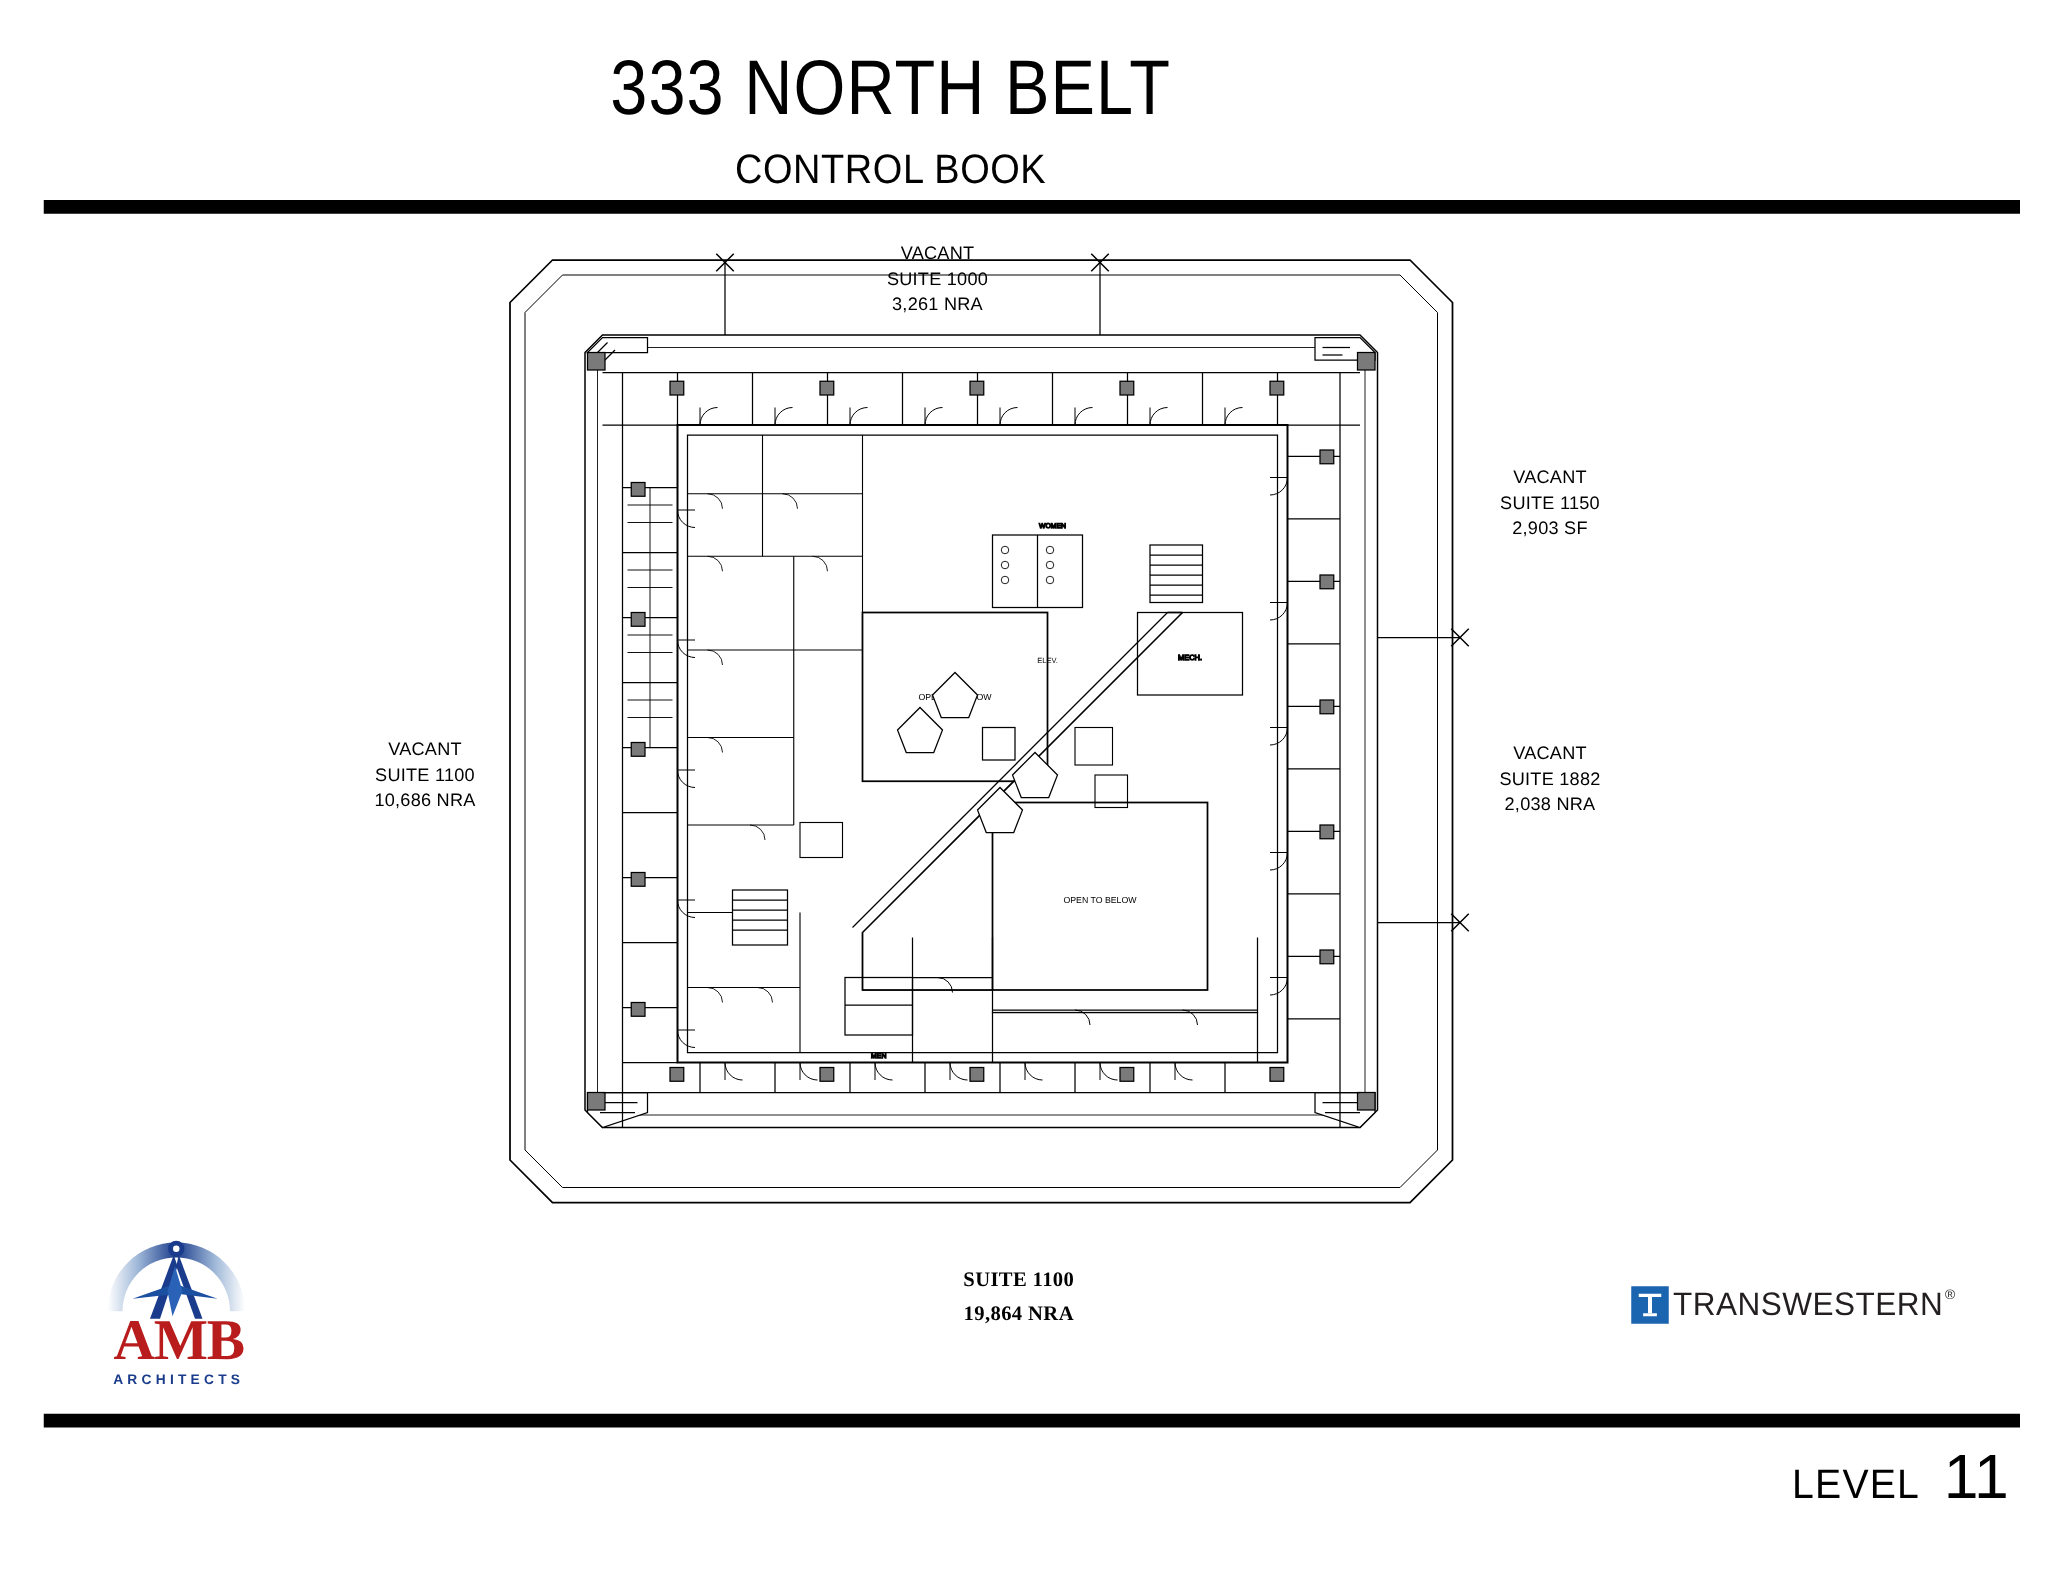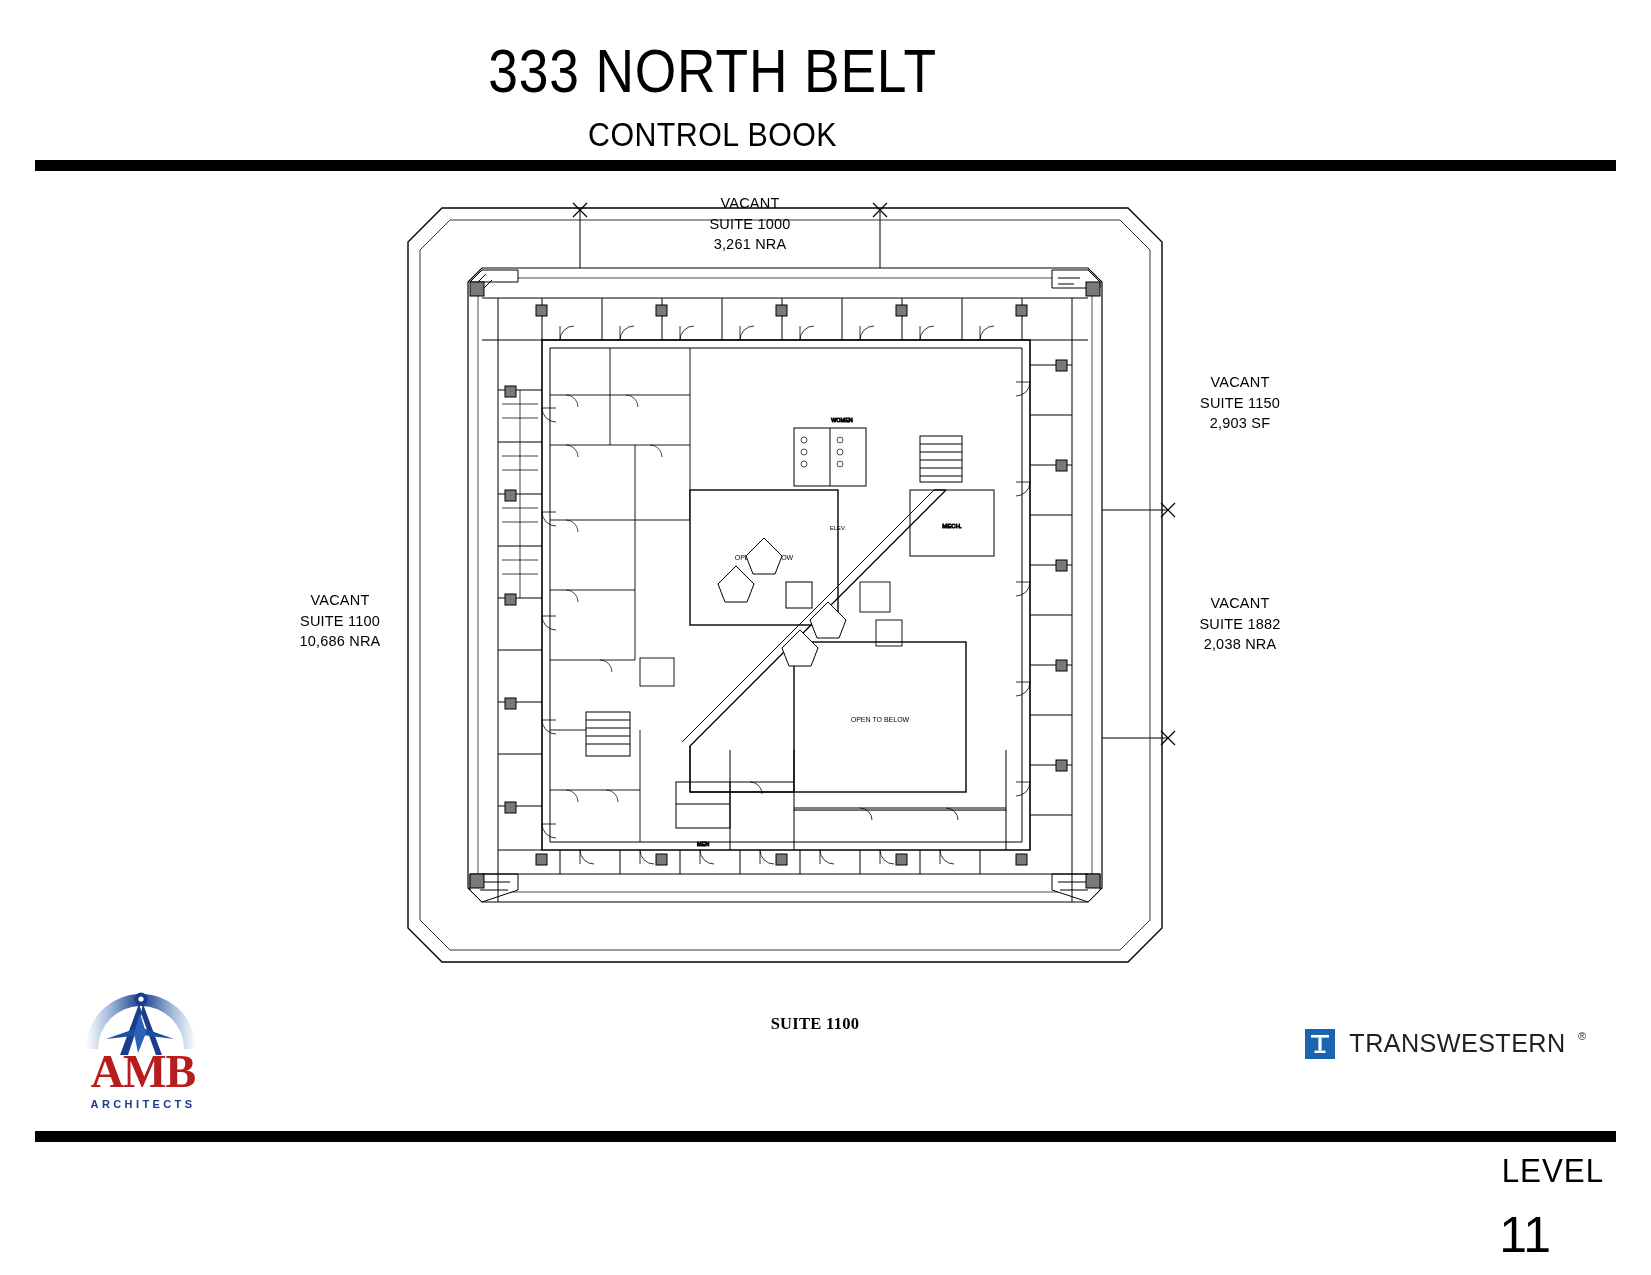--- a/index.html
+++ b/index.html
@@ -53,21 +53,20 @@
     background: #000;
   }
 
   
   #level-indicator {
     position: absolute;
     right: 44px; top: 1152px;
     display: flex;
     align-items: baseline;
     gap: 16px;
-    flex-direction: column;
   }
   #level-word {
     font-size: 33px;
     letter-spacing: 1px;
     transform: scaleX(0.95);
   }
   #level-number {
     font-size: 50px;
     letter-spacing: 0px;
   }
@@ -125,21 +124,20 @@
     letter-spacing: 3.4px;
     color: #1b3c8c;
   }
 
   
   #transwestern-logo {
     position: absolute;
     left: 1305px; top: 1028px;
     display: flex;
     align-items: center;
-    gap: 11px;
   }
   #tw-mark {
     width: 30px; height: 30px;
     background: #1b64b0;
     position: relative;
     flex: none;
   }
   #tw-wordmark {
     font-size: 26px;
     letter-spacing: 0.4px;
@@ -539,20 +537,21 @@
 </div>
 
 <div class="callout" id="callout-1100">
   <div>VACANT</div>
   <div>SUITE 1100</div>
   <div>10,686 NRA</div>
 </div>
 
 <div id="full-floor-caption">
   <div>SUITE 1100</div>
+  <div>19,864 NRA</div>
 </div>
 
 <div id="amb-logo">
   <svg id="amb-mark" viewBox="0 0 130 76" xmlns="http://www.w3.org/2000/svg">
     <defs>
       <linearGradient id="arcgrad" x1="0" y1="0" x2="1" y2="0">
         <stop offset="0%" stop-color="#ffffff"></stop>
         <stop offset="22%" stop-color="#9fb8d8"></stop>
         <stop offset="50%" stop-color="#1b3c8c"></stop>
         <stop offset="78%" stop-color="#9fb8d8"></stop>

